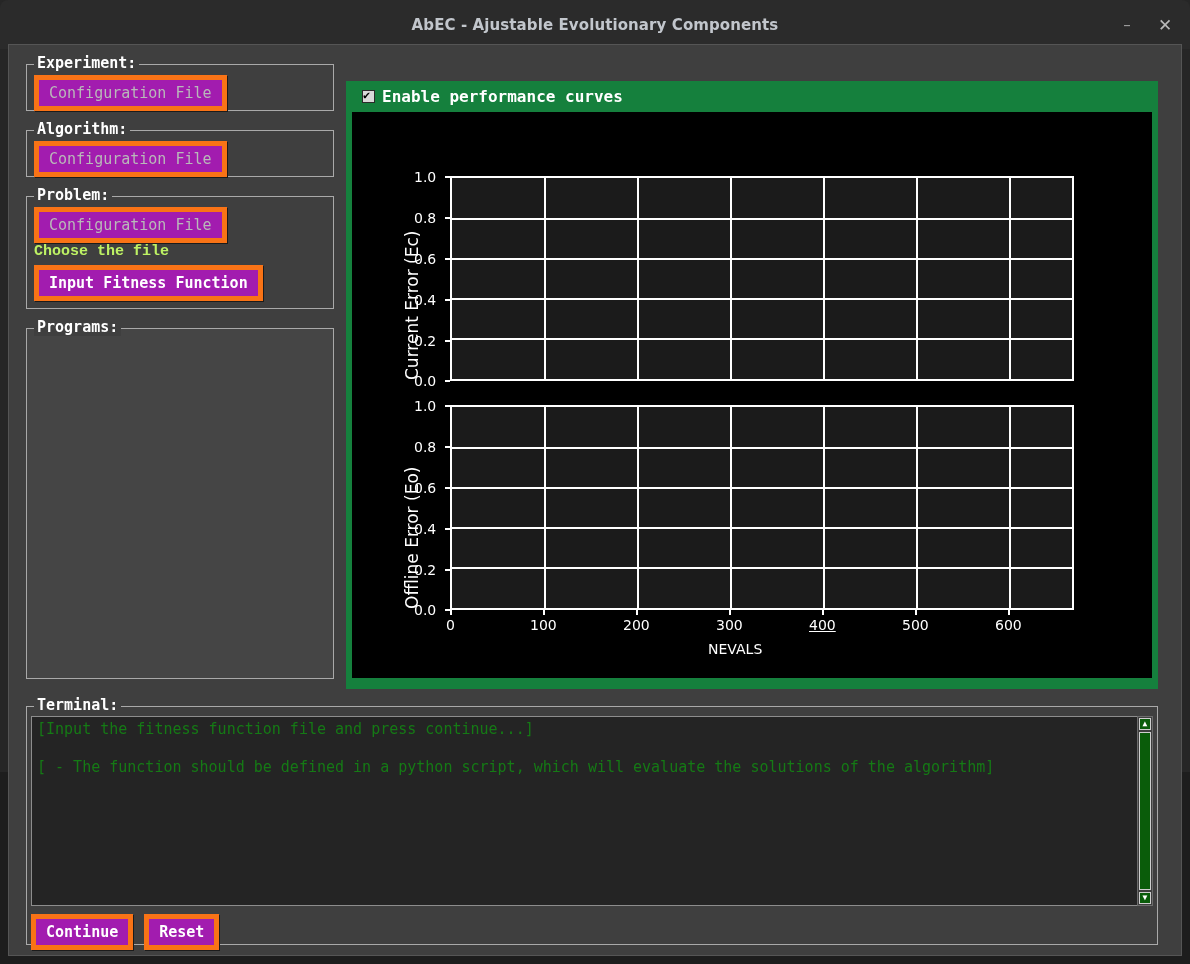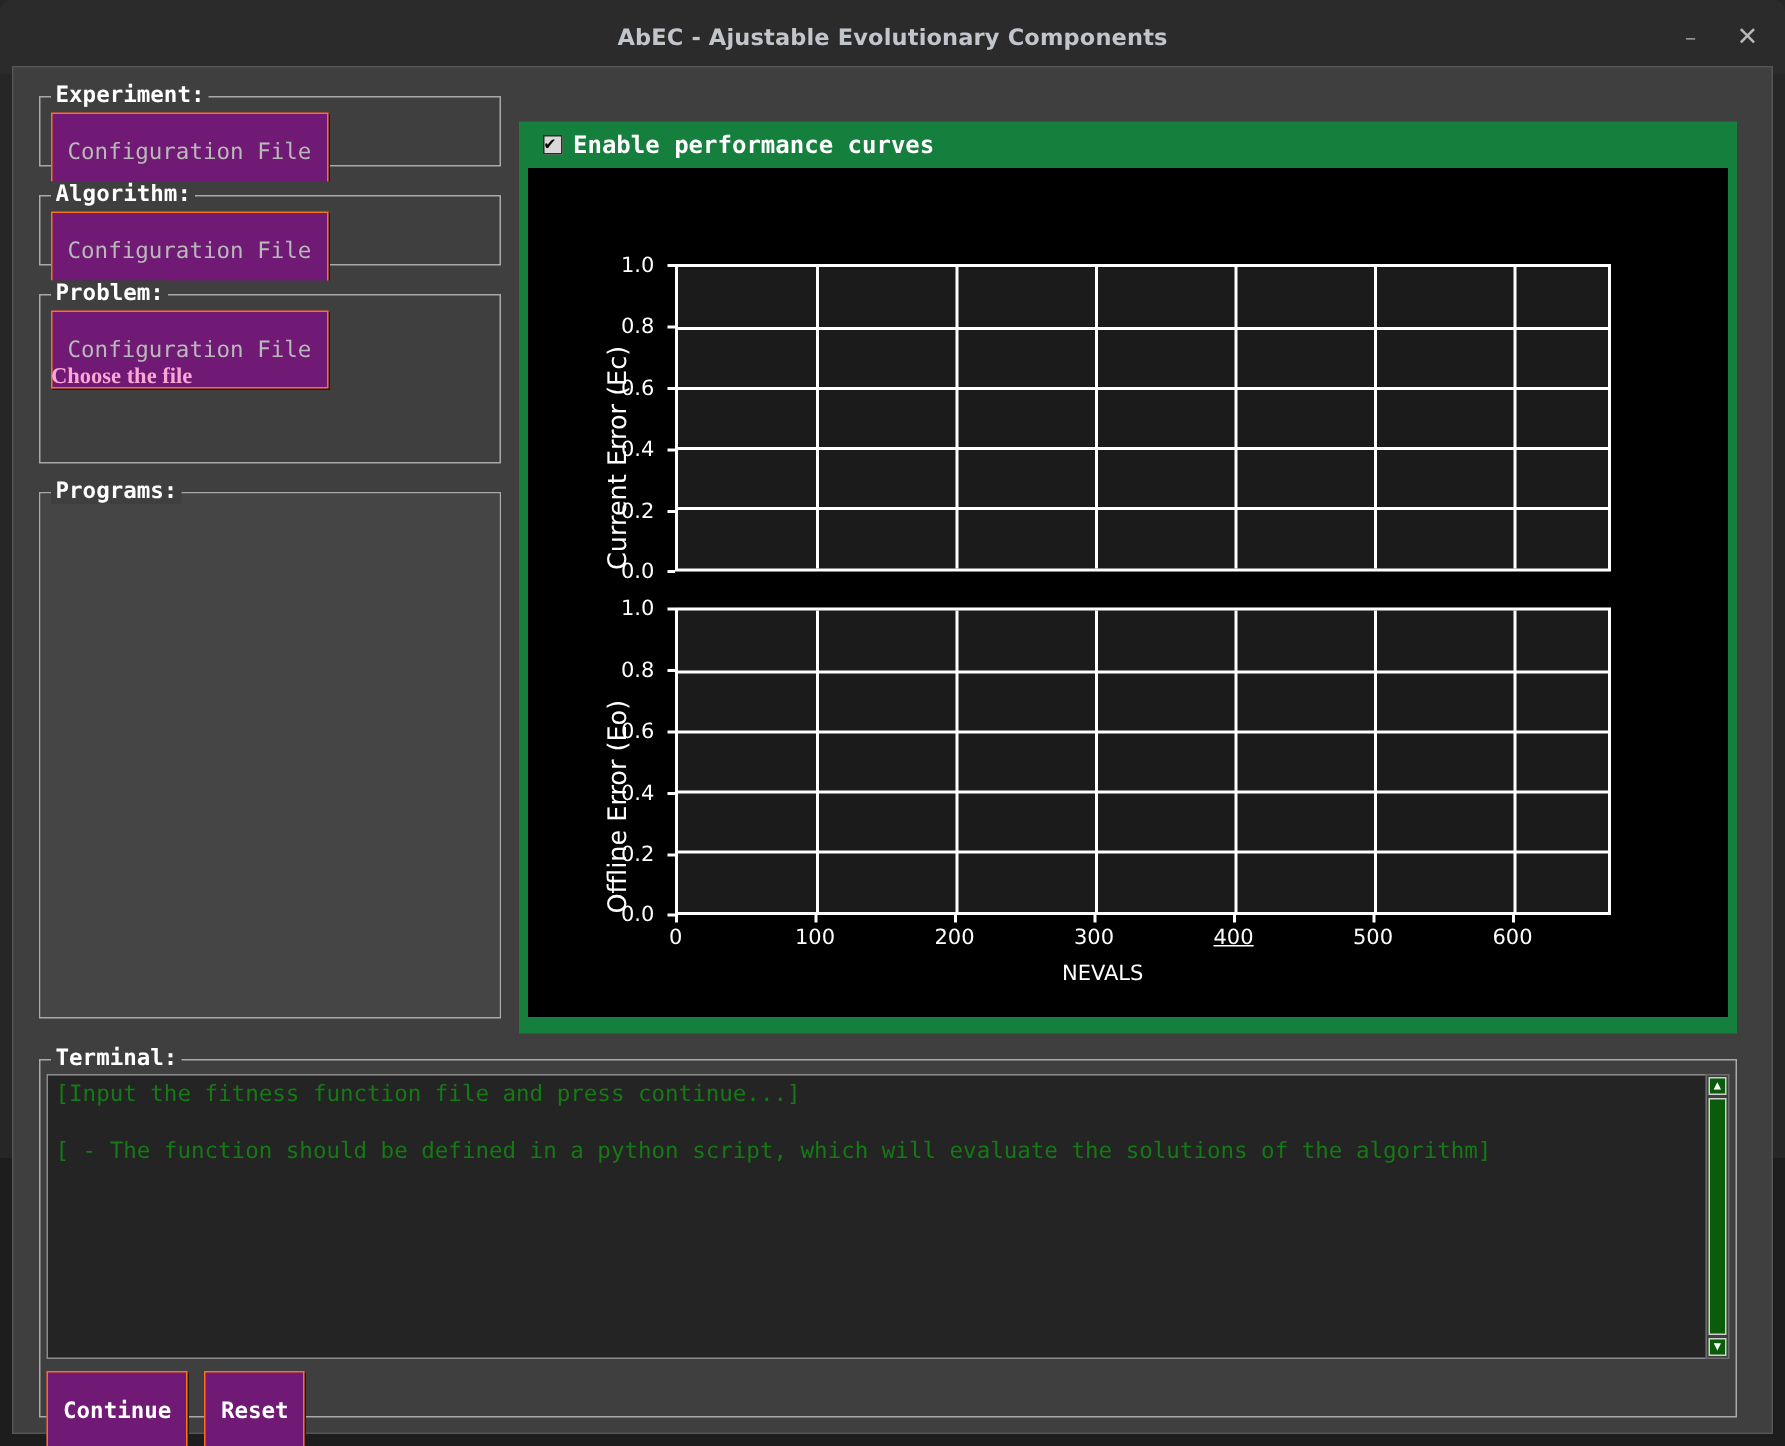--- a/index.html
+++ b/index.html
@@ -38,30 +38,30 @@
   .lf .lf-box { position: absolute; left: 0; top: 9px; right: 0; bottom: 0;
                 border: 1px solid #a9a9a9; }
   .lf .lf-title {
     position: absolute; left: 8px; top: 0; padding: 0 3px; background: #3f3f3f;
     font-size: 15px; font-weight: bold; color: #ffffff; line-height: 17px;
     white-space: nowrap; z-index: 2;
   }
 
   
   .gbtn {
-    background: #701a75; border: 1px solid #f97316;
+    background: #a21caf; border: 5px solid #f97316;
     font-family: "DejaVu Sans Mono", "Liberation Mono", monospace;
-    font-size: 15px; color: #b9b9b9; padding: 16px 10px; cursor: pointer;
+    font-size: 15px; color: #b9b9b9; padding: 4px 10px; cursor: pointer;
     display: inline-block; line-height: 18px; white-space: nowrap;
     box-shadow: 1px 1px 0 #1b1b1b;
   }
   .gbtn.bright { color: #ffffff; font-weight: bold; }
   .plain-label {
-    font-size: 15px; font-weight: bold; color: #f9a8d4;
-    font-family: Liberation Serif, serif;
+    font-size: 15px; font-weight: bold; color: #bef264;
+    font-family: Liberation Mono, monospace;
   }
 
   
   #leftcol { position: absolute; left: 17px; top: 10px; width: 308px; }
 
   
   #notebook { position: absolute; left: 337px; top: 10px; width: 812px; height: 634px; }
   .tabstrip { position: absolute; left: 0; top: 0; height: 26px; width: 100%;
               border-bottom: 1px solid #8d8d8d; }
   .tab {
@@ -154,20 +154,21 @@
         <div class="lf-box"></div>
         <div class="lf-title">Algorithm:</div>
         <div class="gbtn" style="position:absolute;left:8px;top:20px;">Configuration File</div>
       </div>
 
       <div class="lf" style="left:0;top:132px;width:308px;height:122px;">
         <div class="lf-box"></div>
         <div class="lf-title">Problem:</div>
         <div class="gbtn" style="position:absolute;left:8px;top:20px;">Configuration File</div>
         <div class="plain-label" style="position:absolute;left:8px;top:56px;">Choose the file</div>
+        <div class="gbtn bright" style="position:absolute;left:8px;top:78px;">Input Fitness Function</div>
       </div>
 
       <div class="lf" style="left:0;top:264px;width:308px;height:360px;">
         <div class="lf-box"></div>
         <div class="lf-title">Programs:</div>
         <div style="position:absolute;left:1px;top:10px;right:1px;bottom:1px;background:#454545;"></div>
       </div>
     </div>
 
     <div id="notebook">

